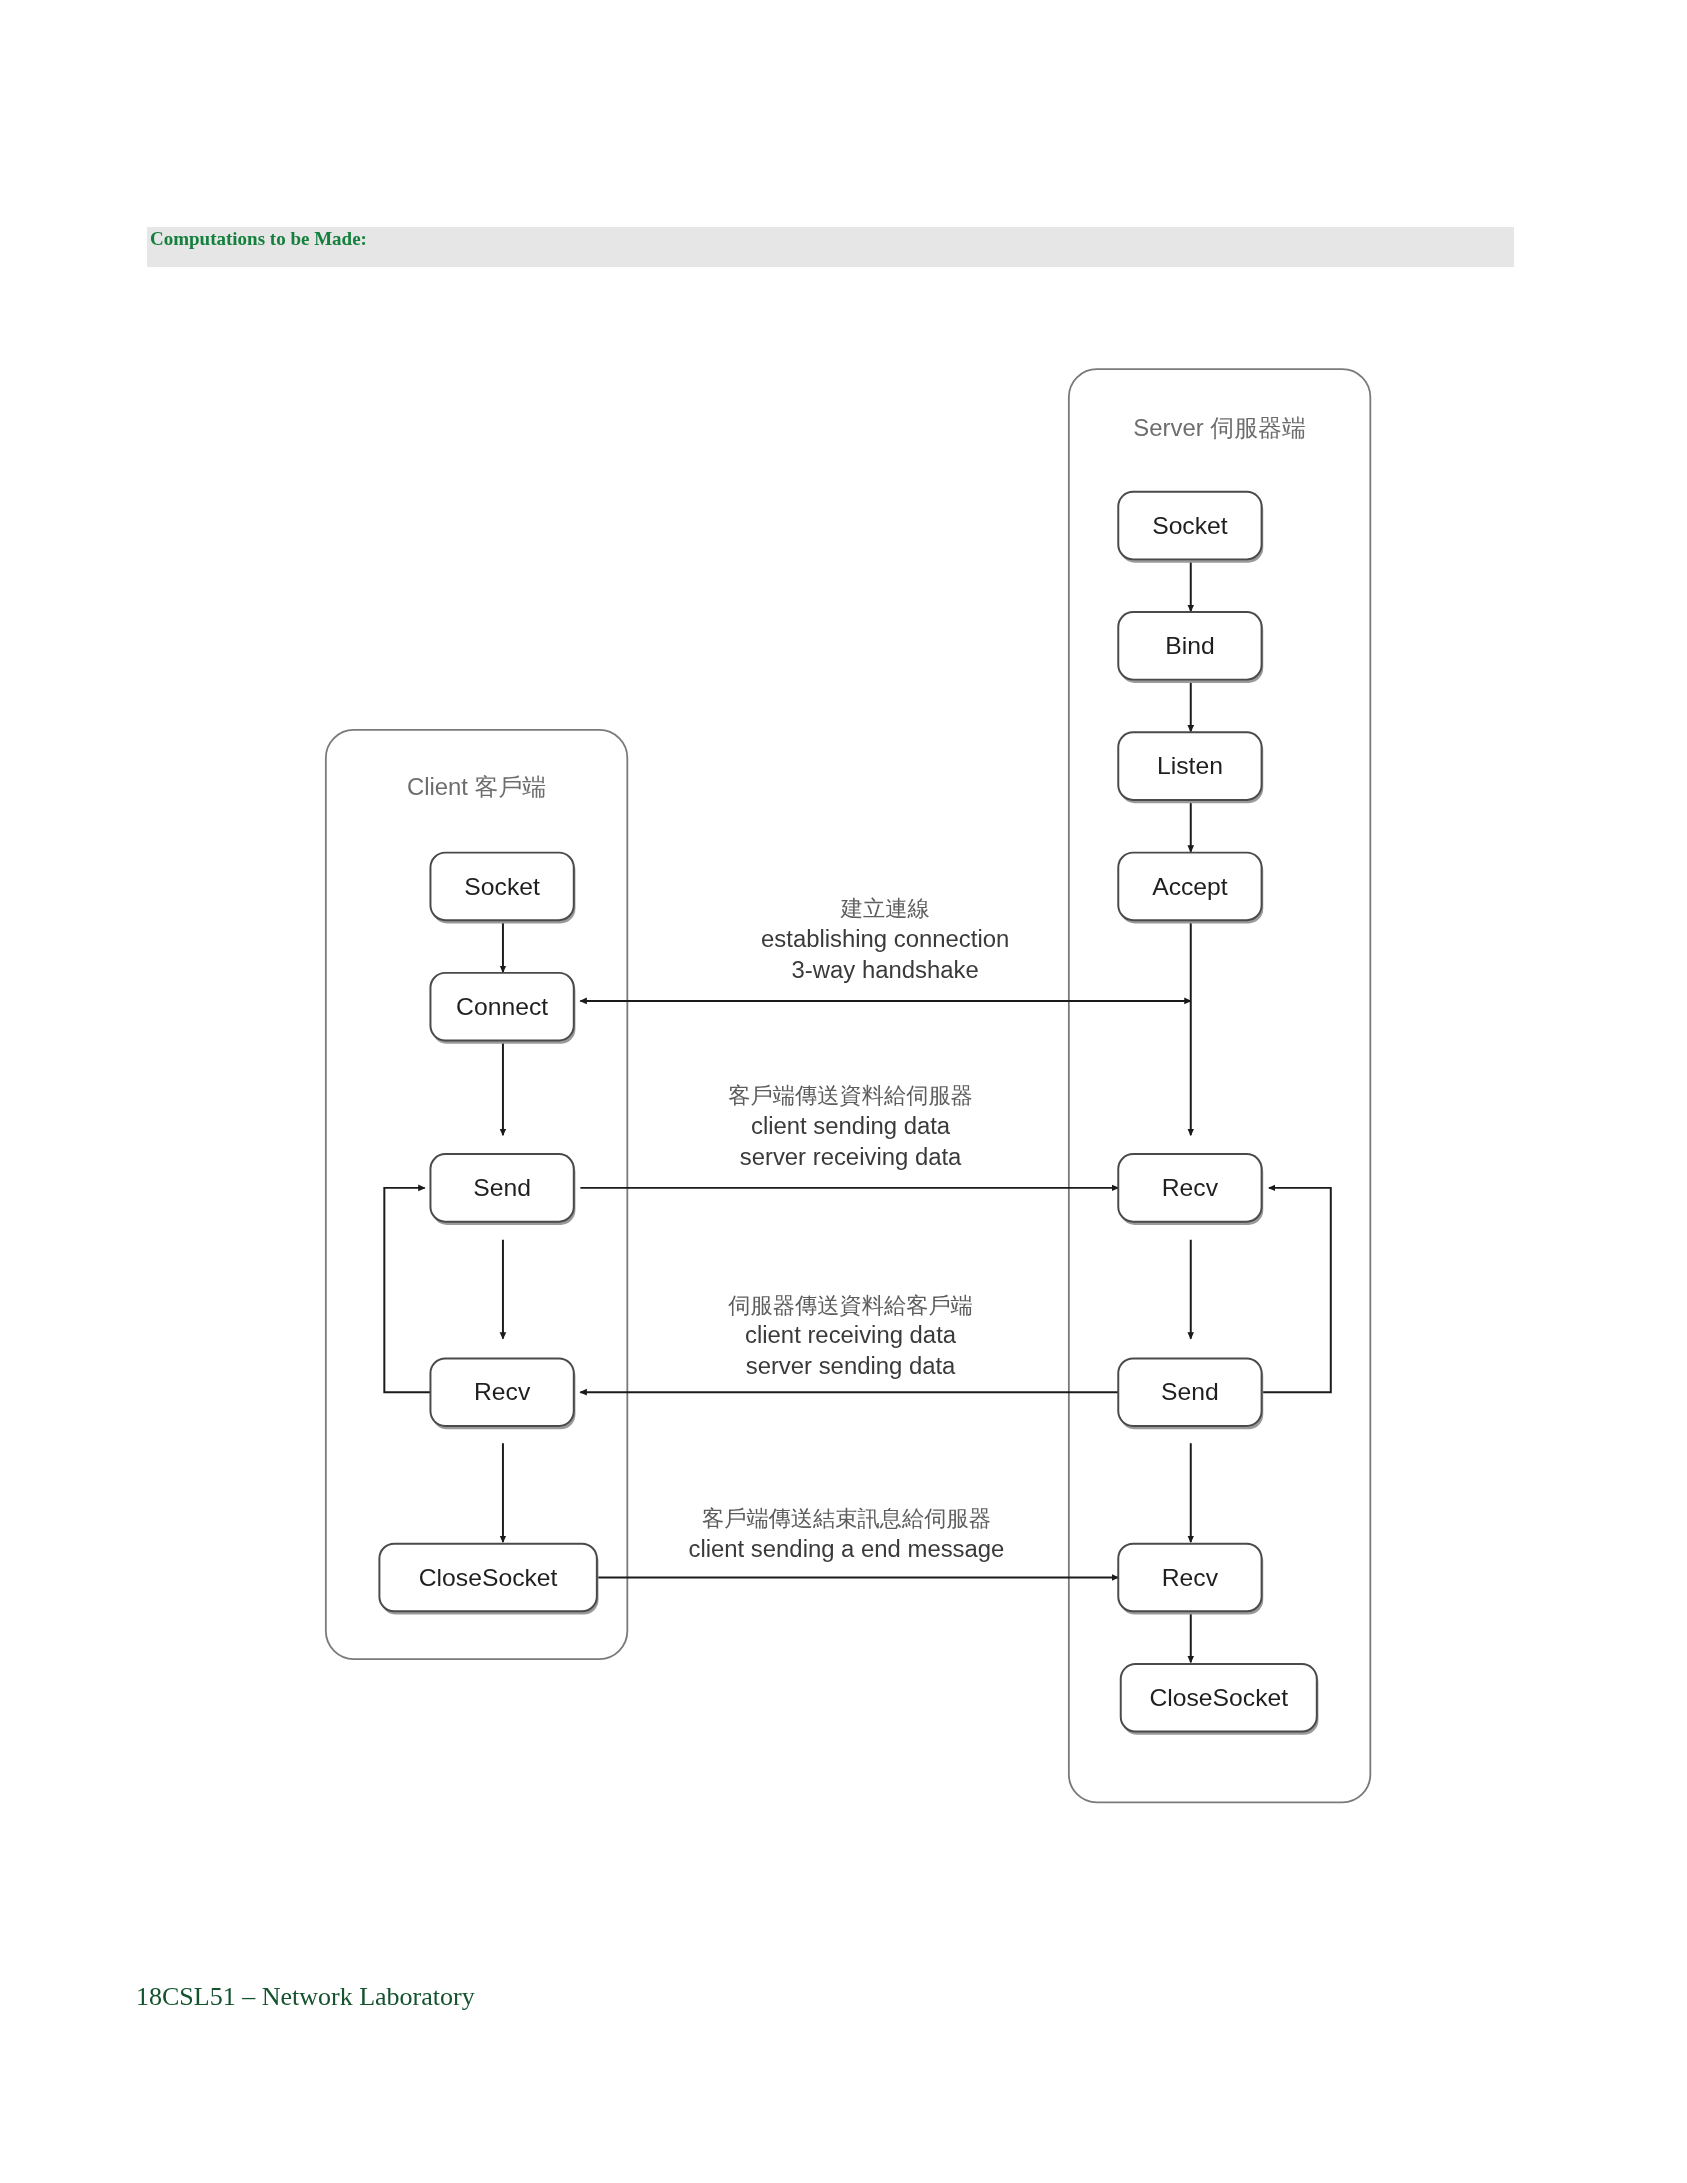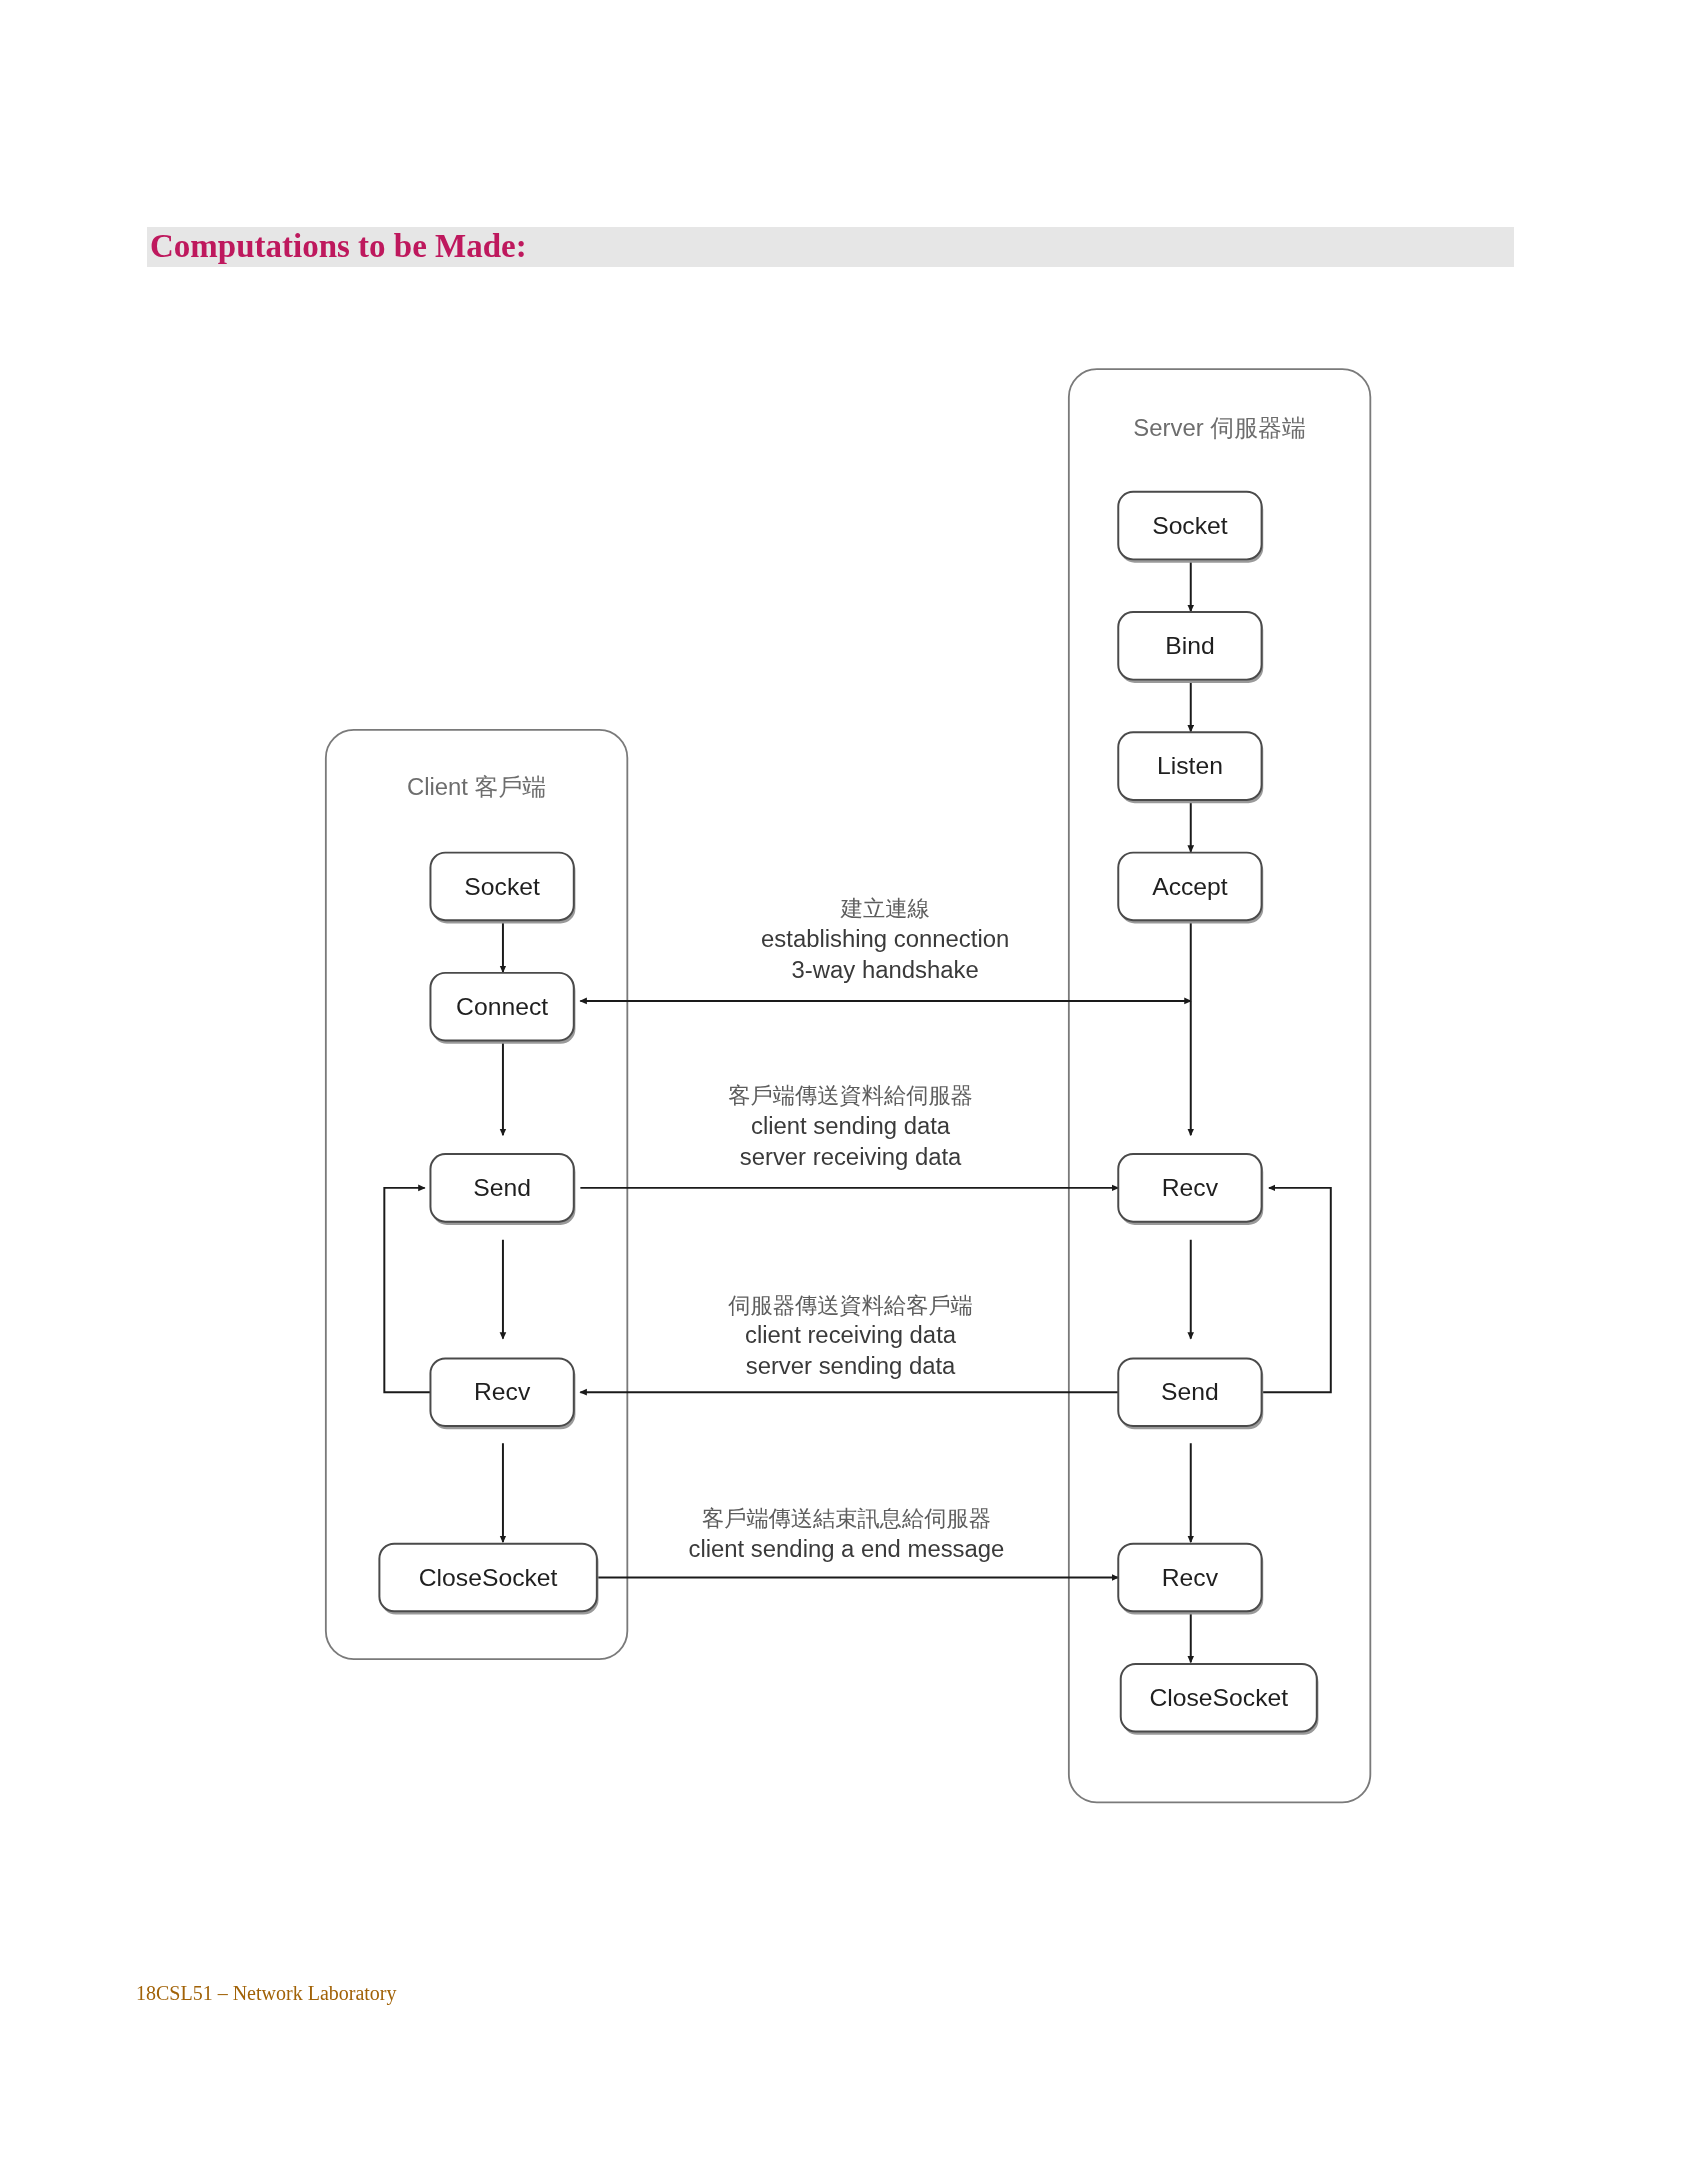--- a/index.html
+++ b/index.html
@@ -23,34 +23,34 @@
     width: 1367px;
     height: 40px;
     background: #e6e6e6;
   }
   #heading-text {
     position: absolute;
     left: 150px;
     top: 228px;
     font-family: "Liberation Serif", serif;
     font-weight: bold;
-    font-size: 33px;
-    color: #be185d;
+    font-size: 19px;
+    color: #15803d;
     letter-spacing: 0px;
     white-space: nowrap;
   }
 
   
   #footer-text {
     position: absolute;
     left: 136px;
     top: 1982px;
     font-family: "Liberation Serif", serif;
-    font-size: 20px;
-    color: #a16207;
+    font-size: 26px;
+    color: #14532d;
     white-space: nowrap;
   }
 
   
   #diagram {
     position: absolute;
     left: 0;
     top: 0;
     width: 1687px;
     height: 2183px;

